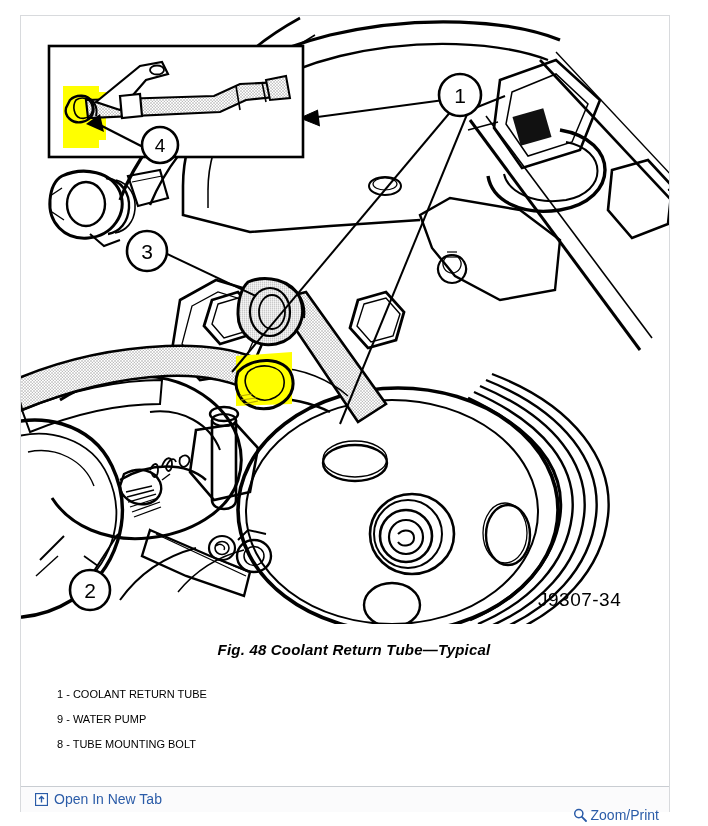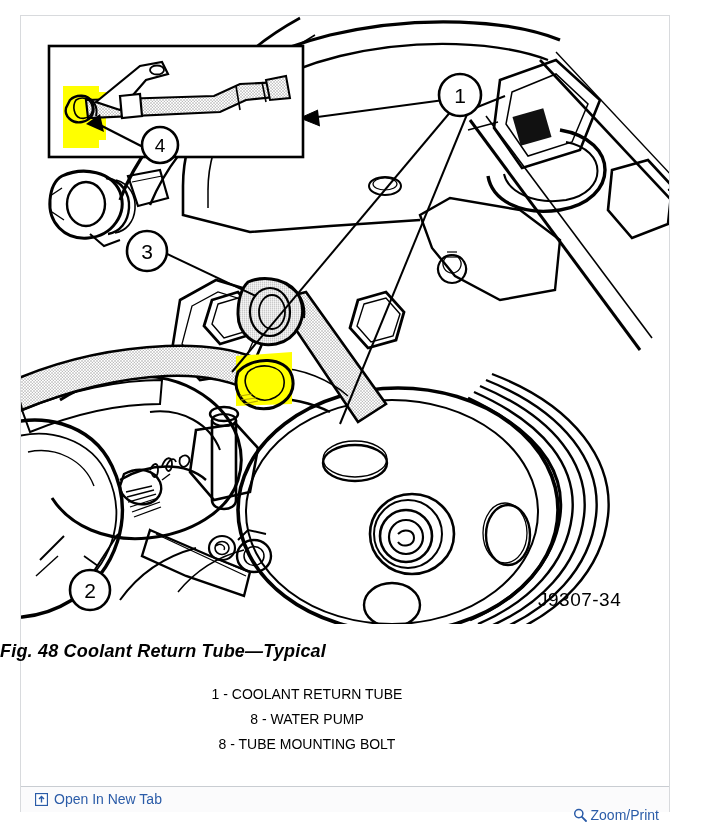--- a/index.html
+++ b/index.html
@@ -22,33 +22,33 @@
   
   .figure-area{
     position:absolute;left:21px;top:16px;width:648px;height:770px;
     overflow:hidden;
   }
   .figure-svg{position:absolute;left:-21px;top:-16px;}
 
   
   .caption{
     position:absolute;left:0;top:641px;width:708px;
+    text-align:center;
     font-weight:bold;font-style:italic;
-    font-size:18px;letter-spacing:.2px;
+    font-size:15px;letter-spacing:.2px;
     color:#000;
     font-family:"Liberation Sans", sans-serif;
   }
   .legend{
     position:absolute;left:57px;top:682px;width:500px;
   }
   .legend-item{
-    font-size:14px;color:#000;line-height:25px;
+    font-size:11px;color:#000;line-height:25px;
     white-space:nowrap;
     font-family:"Liberation Sans", sans-serif;
-    text-align:center;
   }
 
   
   .actionbar{
     position:absolute;left:21px;top:786px;width:648px;height:26px;
     border-top:1px solid #c9cdd2;
     background:#fbfbfc;
     box-sizing:border-box;
   }
   .act-left{
@@ -302,21 +302,21 @@
         </g>
 
       </g>
     </svg>
   </div>
 
   <div class="caption">Fig. 48 Coolant Return Tube—Typical</div>
 
   <div class="legend">
     <div class="legend-item">1 - COOLANT RETURN TUBE</div>
-    <div class="legend-item">8 - WATER PUMP</div>
+    <div class="legend-item">9 - WATER PUMP</div>
     <div class="legend-item">8 - TUBE MOUNTING BOLT</div>
   </div>
 
   <div class="actionbar">
     <div class="act-left">
       <span class="ico">
         <svg width="13" height="13" viewBox="0 0 13 13">
           <rect x="0.5" y="0.5" width="12" height="12" fill="#ffffff" stroke="#2b5ca8" stroke-width="1.3"></rect>
           <path d="M6.5 9.5 L6.5 4 M4 6 L6.5 3.5 L9 6" fill="none" stroke="#2b5ca8" stroke-width="1.4"></path>
         </svg>

